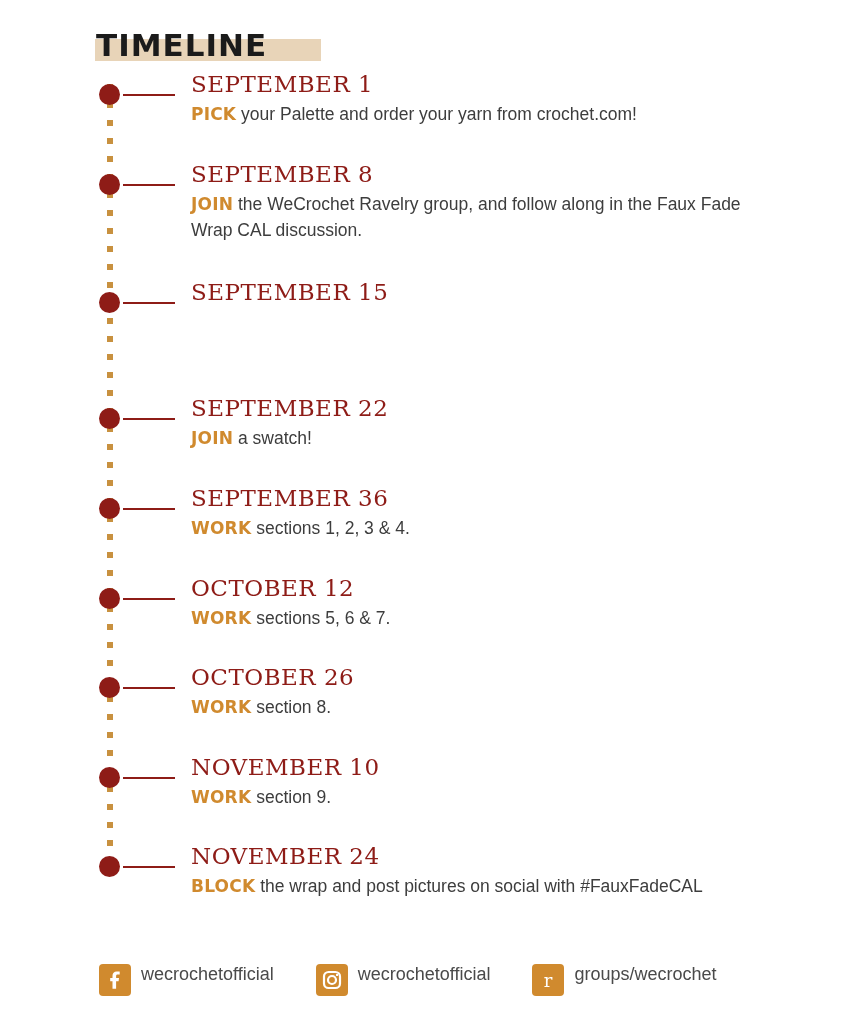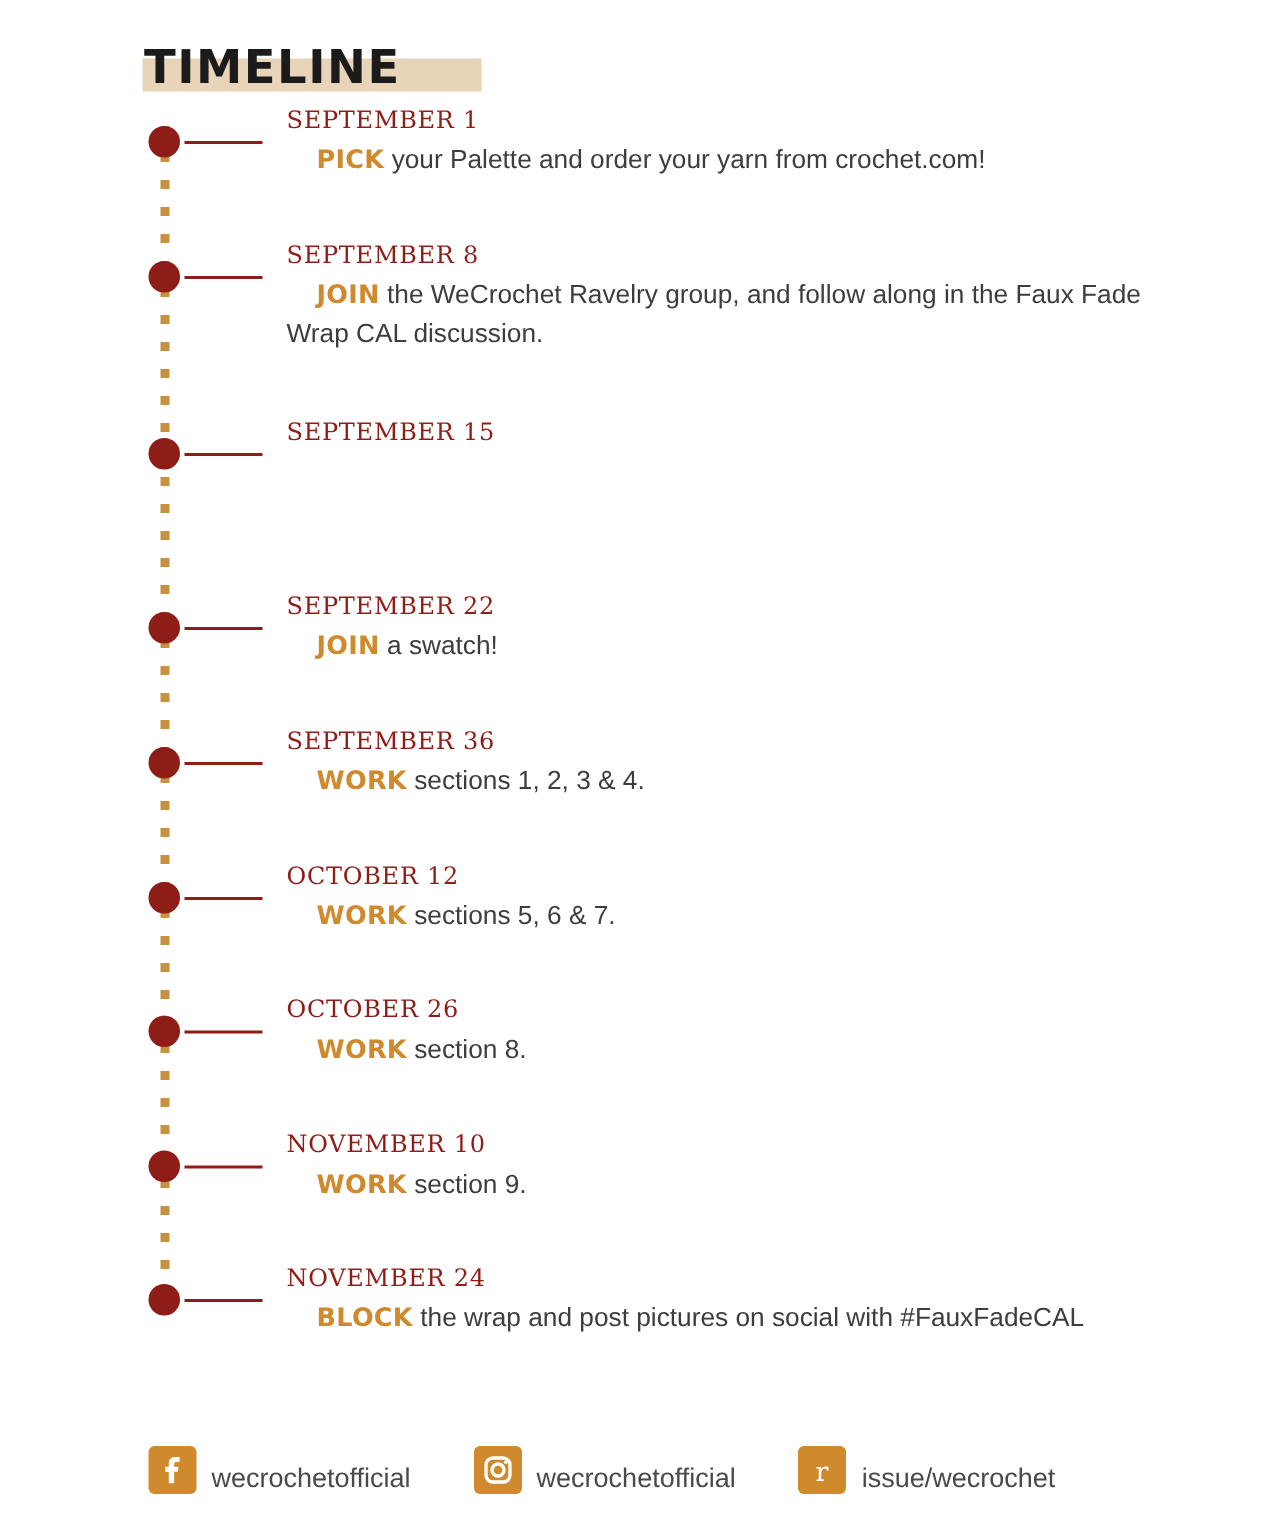--- a/index.html
+++ b/index.html
@@ -98,56 +98,55 @@
     background: #8e1c17;
   }
   .entry-body {
     position: absolute;
     left: 96px;
     top: -13px;
     width: 640px;
   }
   .date {
     font-family: "DejaVu Serif", serif;
-    font-size: 16px;
+    font-size: 23px;
     letter-spacing: 0.5px;
     color: #8e1c17;
     font-weight: 400;
     line-height: 1.15;
     white-space: nowrap;
   }
   .desc {
     margin-top: 5px;
     font-size: 17.5px;
     color: #3d3d3d;
     line-height: 1.45;
     max-width: 580px;
   }
   .desc .kw {
     color: #d08a2e;
     font-weight: bold;
     font-family: "DejaVu Sans", sans-serif;
     font-size: 17px;
     letter-spacing: 0.2px;
-    margin-left: 20px;
   }
 
   
   .footer {
     position: absolute;
     left: 99px;
     top: 960px;
     width: 700px;
     height: 40px;
     display: flex;
     align-items: center;
   }
   .social {
     display: flex;
-    align-items: flex-end;
+    align-items: flex-start;
     margin-right: 42px;
   }
   .social-icon {
     width: 32px;
     height: 32px;
     border-radius: 4px;
     background: #d08a2e;
     position: relative;
     flex: 0 0 auto;
     margin-right: 10px;
@@ -263,15 +262,15 @@
         </svg>
       </span>
       <span class="social-label">wecrochetofficial</span>
     </div>
     <div class="social">
       <span class="social-icon">
         <svg width="32" height="32" viewBox="0 0 32 32">
           <text x="16" y="23" text-anchor="middle" font-family="DejaVu Serif, serif" font-size="18" fill="#ffffff">r</text>
         </svg>
       </span>
-      <span class="social-label">issue/wecrochet</span>
+      <span class="social-label">groups/wecrochet</span>
     </div>
   </div>
 
 </body></html>

